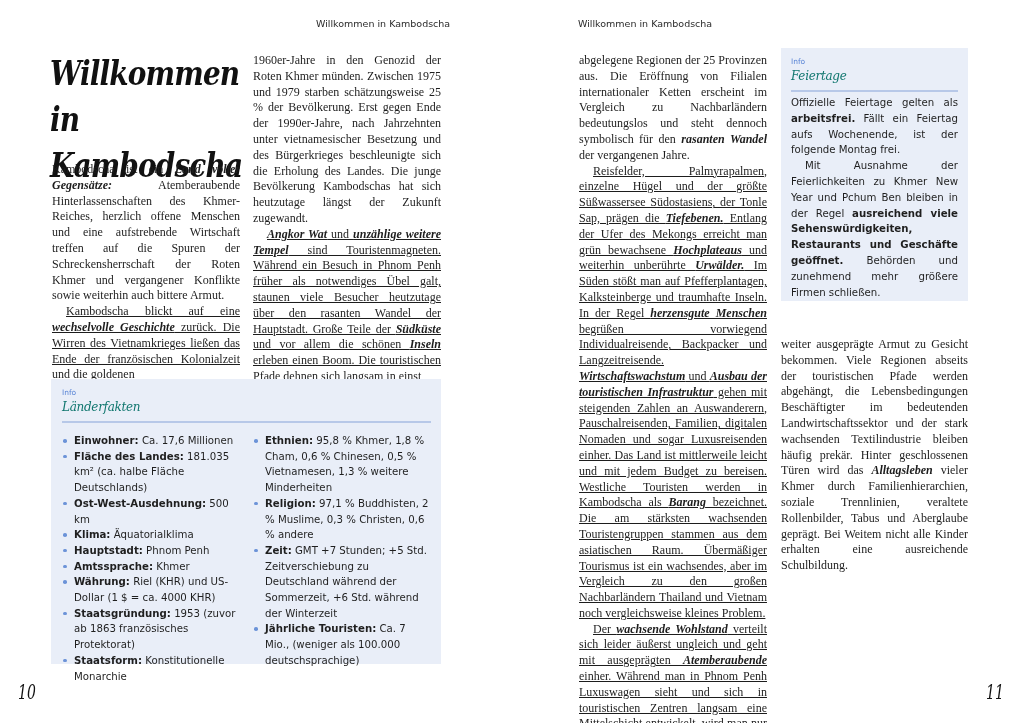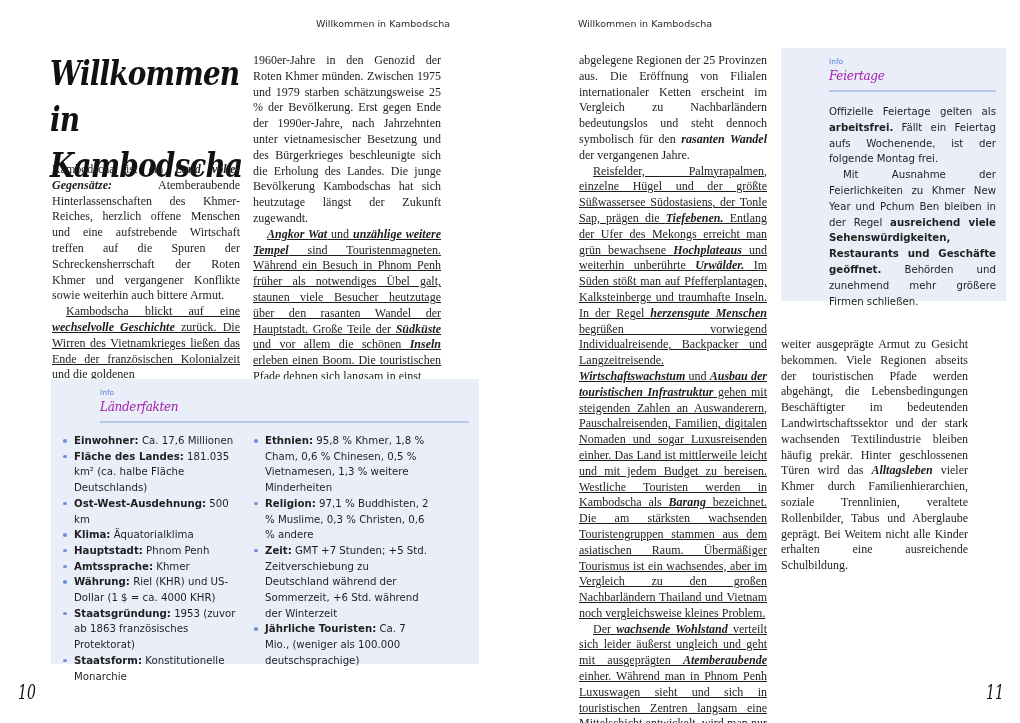--- a/index.html
+++ b/index.html
@@ -4,23 +4,23 @@
 <style>
   html, body { margin:0; padding:0; }
   body { width:1020px; height:723px; background:#ffffff; position:relative; overflow:hidden; color:#1d1d1d; }
   .running-head { position:absolute; top:18px; font-family:"DejaVu Sans", sans-serif; font-size:9.5px; color:#2a2a2a; }
   .serif { font-family:"Liberation Serif", "DejaVu Serif", serif; font-size:12px; line-height:15.8px; text-align:justify; hyphens:manual; }
   .col { position:absolute; }
   .col p { margin:0; }
   .col p.indent { text-indent:14px;text-decoration:underline; }
   .col b i, .col i b { font-weight:bold; font-style:italic; }
   .title { position:absolute; left:50px; top:50px; width:200px; font-family:"DejaVu Serif", serif; font-style:italic; font-weight:bold; font-size:34px; line-height:46px; letter-spacing:-1px; color:#111; transform:scaleX(0.82); transform-origin:left top; }
-  .box { position:absolute; background:#e9eef8;padding-left:38px; }
+  .box { position:absolute; background:#e9eef8; }
   .box .info-label { font-family:"DejaVu Sans", sans-serif; font-size:7.5px; color:#5b86d6; }
-  .box .box-title { font-family:"DejaVu Serif", serif; font-style:italic; font-size:12px; color:#a21caf; margin-top:3px; letter-spacing:-0.3px; }
+  .box .box-title { font-family:"DejaVu Serif", serif; font-style:italic; font-size:12px; color:#0f766e; margin-top:3px; letter-spacing:-0.3px; }
   .box .rule { height:2px; background:#b7c8e8; margin-top:7px; }
   .facts { font-family:"DejaVu Sans", sans-serif; font-size:10.2px; line-height:15.7px; color:#1f1f1f; }
   .facts ul { list-style:none; margin:1px; padding:0; }
   .facts li { position:relative; padding-left:11px; }
   .facts li::before { content:""; position:absolute; left:0; top:6px; width:3.5px; height:3.5px; border-radius:50%; background:#6c93d8; }
   .facts b { font-weight:bold; }
   .holiday { font-family:"DejaVu Sans", sans-serif; font-size:10.2px; line-height:15.8px; color:#1f1f1f; text-align:justify; }
   .holiday p { margin:0; }
   .holiday p.indent { text-indent:14px; }
   .page-num { position:absolute; top:680px; font-family:"DejaVu Serif", serif; font-style:italic; font-size:20px; color:#111; transform:scaleX(0.7); transform-origin:left top; }
@@ -81,21 +81,21 @@
     <p><span>abgelegene Regionen der 25 Provinzen aus. Die Eröffnung von Filialen internationaler Ketten erscheint im Vergleich zu Nachbarländern bedeutungslos und steht dennoch symbolisch für den </span><b><i>rasanten Wandel</i></b><span> der vergangenen Jahre.</span></p>
     <p class="indent"><span>Reisfelder, Palmyrapalmen, einzelne Hügel und der größte Süßwassersee Südostasiens, der Tonle Sap, prägen die </span><b><i>Tiefebenen.</i></b><span> Entlang der Ufer des Mekongs erreicht man grün bewachsene </span><b><i>Hochplateaus</i></b><span> und weiterhin unberührte </span><b><i>Urwälder.</i></b><span> Im Süden stößt man auf Pfefferplantagen, Kalksteinberge und traumhafte Inseln. In der Regel </span><b><i>herzensgute Menschen</i></b><span> begrüßen vorwiegend Individualreisende, Backpacker und Langzeitreisende. </span><b><i>Wirtschaftswachstum</i></b><span> und </span><b><i>Ausbau der touristischen Infrastruktur</i></b><span> gehen mit steigenden Zahlen an Auswanderern, Pauschalreisenden, Familien, digitalen Nomaden und sogar Luxusreisenden einher. Das Land ist mittlerweile leicht und mit jedem Budget zu bereisen. Westliche Touristen werden in Kambodscha als </span><b><i>Barang</i></b><span> bezeichnet. Die am stärksten wachsenden Touristengruppen stammen aus dem asiatischen Raum. Übermäßiger Tourismus ist ein wachsendes, aber im Vergleich zu den großen Nachbarländern Thailand und Vietnam noch vergleichsweise kleines Problem.</span></p>
     <p class="indent"><span>Der </span><b><i>wachsende Wohlstand</i></b><span> verteilt sich leider äußerst ungleich und geht mit ausgeprägten </span><b><i>Atemberaubende</i></b><span> einher. Während man in Phnom Penh Luxuswagen sieht und sich in touristischen Zentren langsam eine Mittelschicht entwickelt, wird man nur wenige Meter</span></p>
   </div>
 
   <div class="box" style="left:781px; top:48px; width:187px; height:253px;">
     <div style="padding:9px 10px 0 10px;">
       <div class="info-label">Info</div>
       <div class="box-title">Feiertage</div>
       <div class="rule"></div>
-      <div class="holiday" style="margin-top:12px;">
+      <div class="holiday" style="margin-top:3px;">
         <p><span>Offizielle Feiertage gelten als </span><b>arbeitsfrei.</b><span> Fällt ein Feiertag aufs Wochenende, ist der folgende Montag frei.</span></p>
         <p class="indent"><span>Mit Ausnahme der Feierlichkeiten zu Khmer New Year und Pchum Ben bleiben in der Regel </span><b>ausreichend viele Sehenswürdigkeiten, Restaurants und Geschäfte geöffnet.</b><span> Behörden und zunehmend mehr größere Firmen schließen.</span></p>
       </div>
     </div>
   </div>
 
   <div class="col serif" style="left:781px; top:337px; width:187px;">
     <p><span>weiter ausgeprägte Armut zu Gesicht bekommen. Viele Regionen abseits der touristischen Pfade werden abgehängt, die Lebensbedingungen Beschäftigter im bedeutenden Landwirtschaftssektor und der stark wachsenden Textilindustrie bleiben häufig prekär. Hinter geschlossenen Türen wird das </span><b><i>Alltagsleben</i></b><span> vieler Khmer durch Familienhierarchien, soziale Trennlinien, veraltete Rollenbilder, Tabus und Aberglaube geprägt. Bei Weitem nicht alle Kinder erhalten eine ausreichende Schulbildung.</span></p>
   </div>
 

